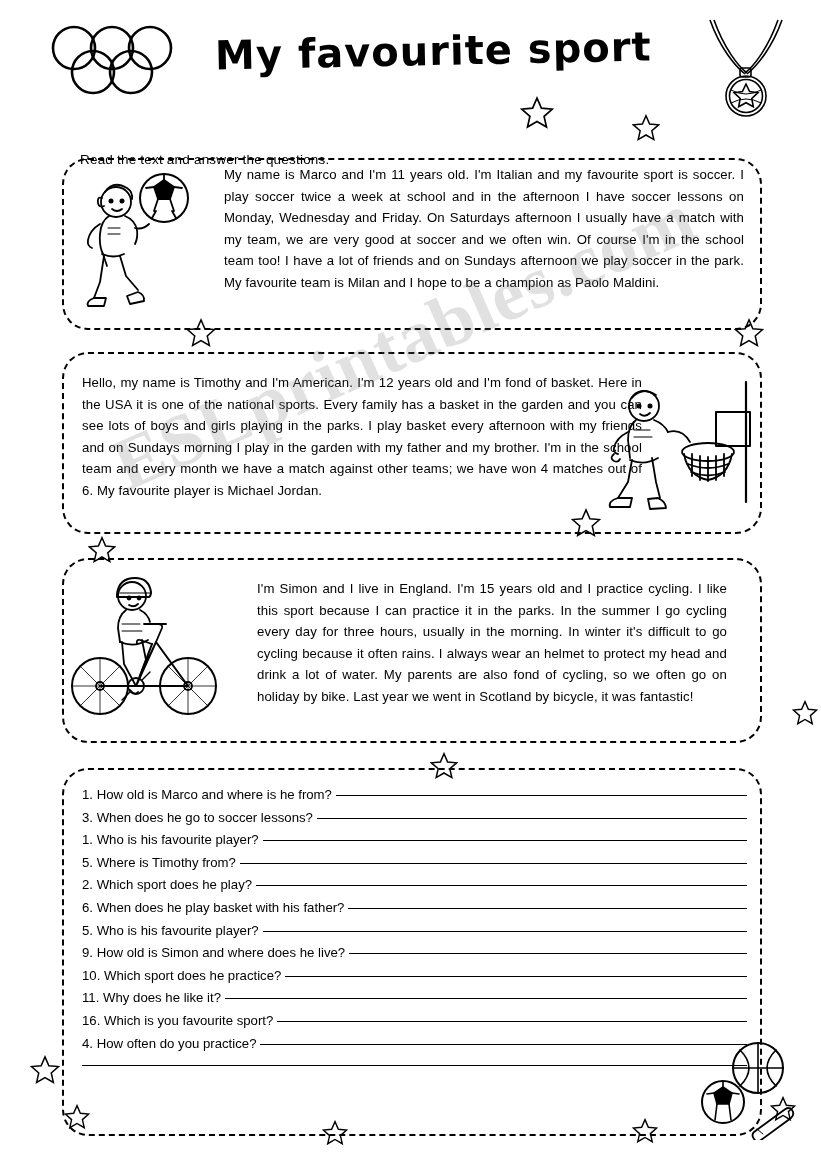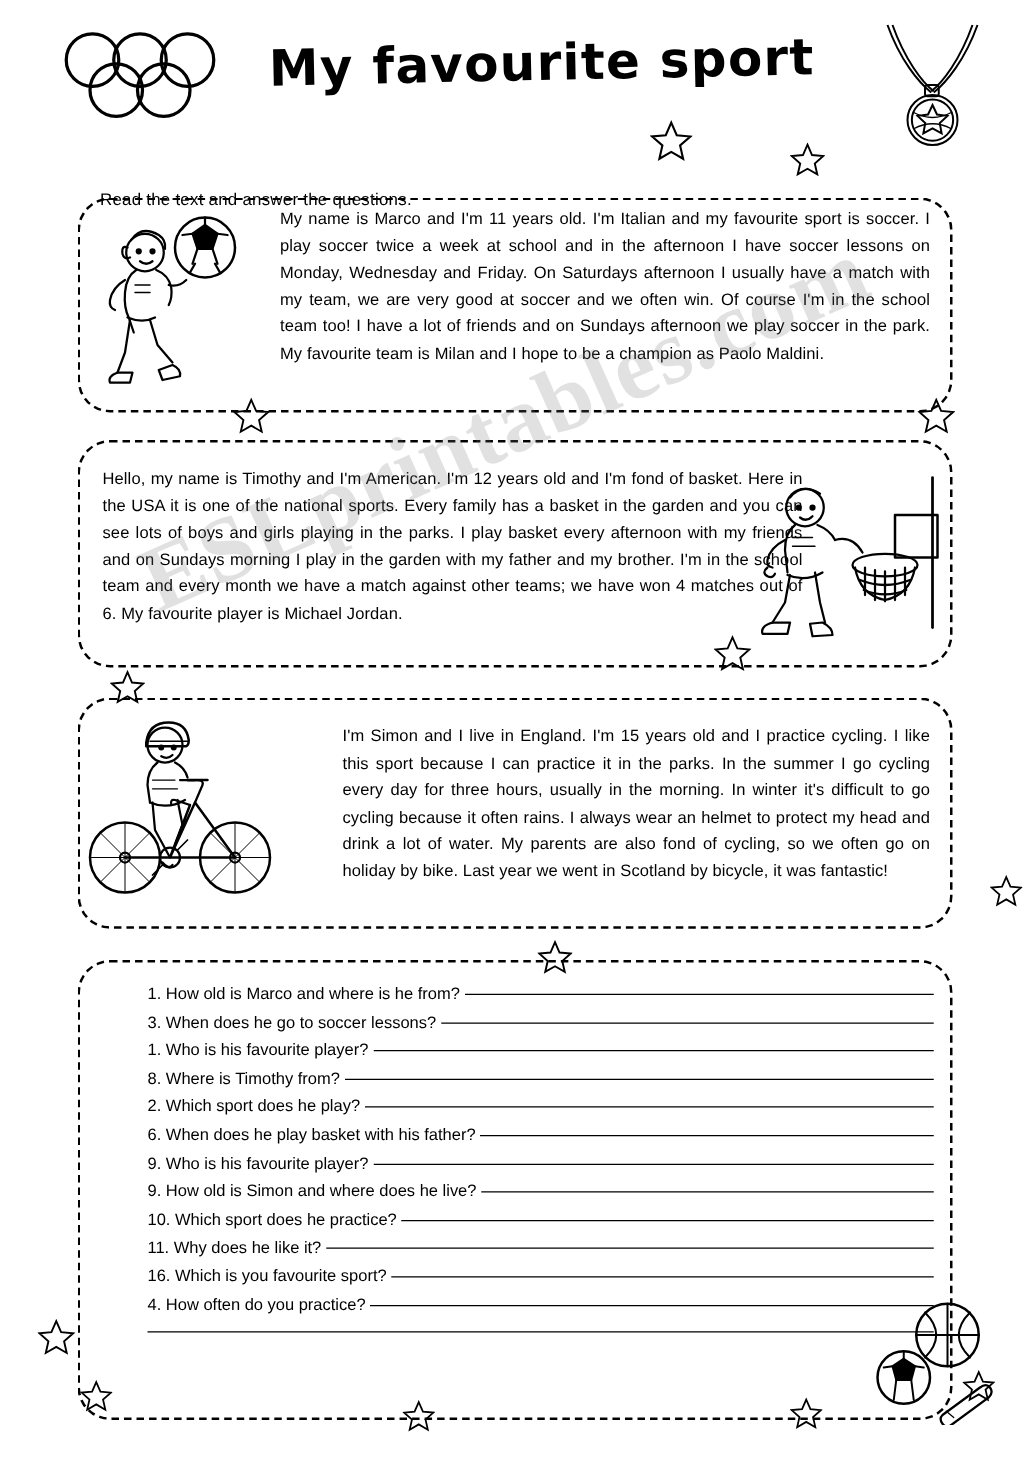--- a/index.html
+++ b/index.html
@@ -89,38 +89,37 @@
     line-height: 21.5px;
     text-align: justify;
     letter-spacing: .1px;
   }
 
   #box1 { left: 62px; top: 158px; width: 700px; height: 172px; }
   #box1 .box-text { left: 160px; top: 4px; width: 520px; }
   #box2 { left: 62px; top: 352px; width: 700px; height: 182px; }
   #box2 .box-text { left: 18px; top: 18px; width: 560px; }
   #box3 { left: 62px; top: 558px; width: 700px; height: 185px; }
-  #box3 .box-text { left: 210px; top: 18px; width: 470px; }
+  #box3 .box-text { left: 193px; top: 18px; width: 470px; }
   #qbox { left: 62px; top: 768px; width: 700px; height: 368px; }
 
   
   .q-list {
     position: absolute;
     left: 18px;
     top: 14px;
     width: 665px;
   }
   .q-row {
     display: flex;
     align-items: baseline;
     font-family: "Liberation Sans", sans-serif;
     font-size: 13.2px;
     line-height: 22.6px;
     white-space: nowrap;
-    margin-left: 36px;
   }
   .q-label { flex: 0 0 auto; padding-right: 4px; }
   .q-line {
     flex: 1 1 auto;
     border-bottom: 1px solid #000;
     position: relative;
     top: -3px;
     height: 13px;
   }
 
@@ -305,33 +304,33 @@
         </div>
       <div class="q-row">
           <span class="q-label">3. When does he go to soccer lessons?</span>
           <span class="q-line"></span>
         </div>
       <div class="q-row">
           <span class="q-label">1. Who is his favourite player?</span>
           <span class="q-line"></span>
         </div>
       <div class="q-row">
-          <span class="q-label">8. Where is Timothy from?</span>
+          <span class="q-label">5. Where is Timothy from?</span>
           <span class="q-line"></span>
         </div>
       <div class="q-row">
           <span class="q-label">2. Which sport does he play?</span>
           <span class="q-line"></span>
         </div>
       <div class="q-row">
           <span class="q-label">6. When does he play basket with his father?</span>
           <span class="q-line"></span>
         </div>
       <div class="q-row">
-          <span class="q-label">9. Who is his favourite player?</span>
+          <span class="q-label">5. Who is his favourite player?</span>
           <span class="q-line"></span>
         </div>
       <div class="q-row">
           <span class="q-label">9. How old is Simon and where does he live?</span>
           <span class="q-line"></span>
         </div>
       <div class="q-row">
           <span class="q-label">10. Which sport does he practice?</span>
           <span class="q-line"></span>
         </div>

